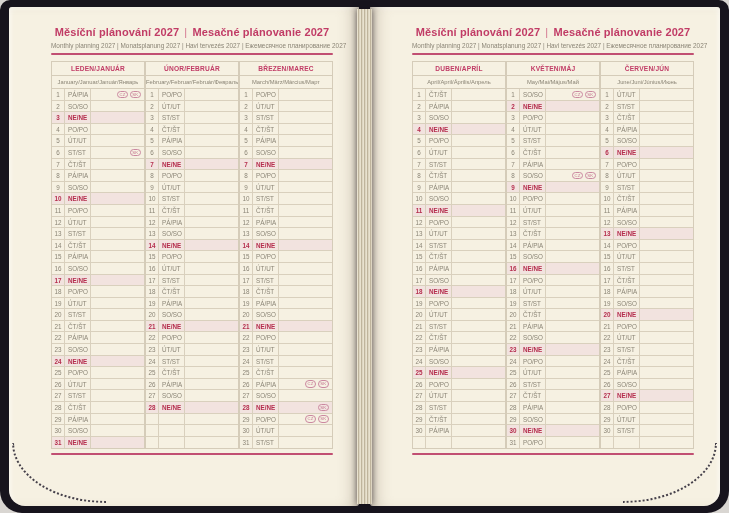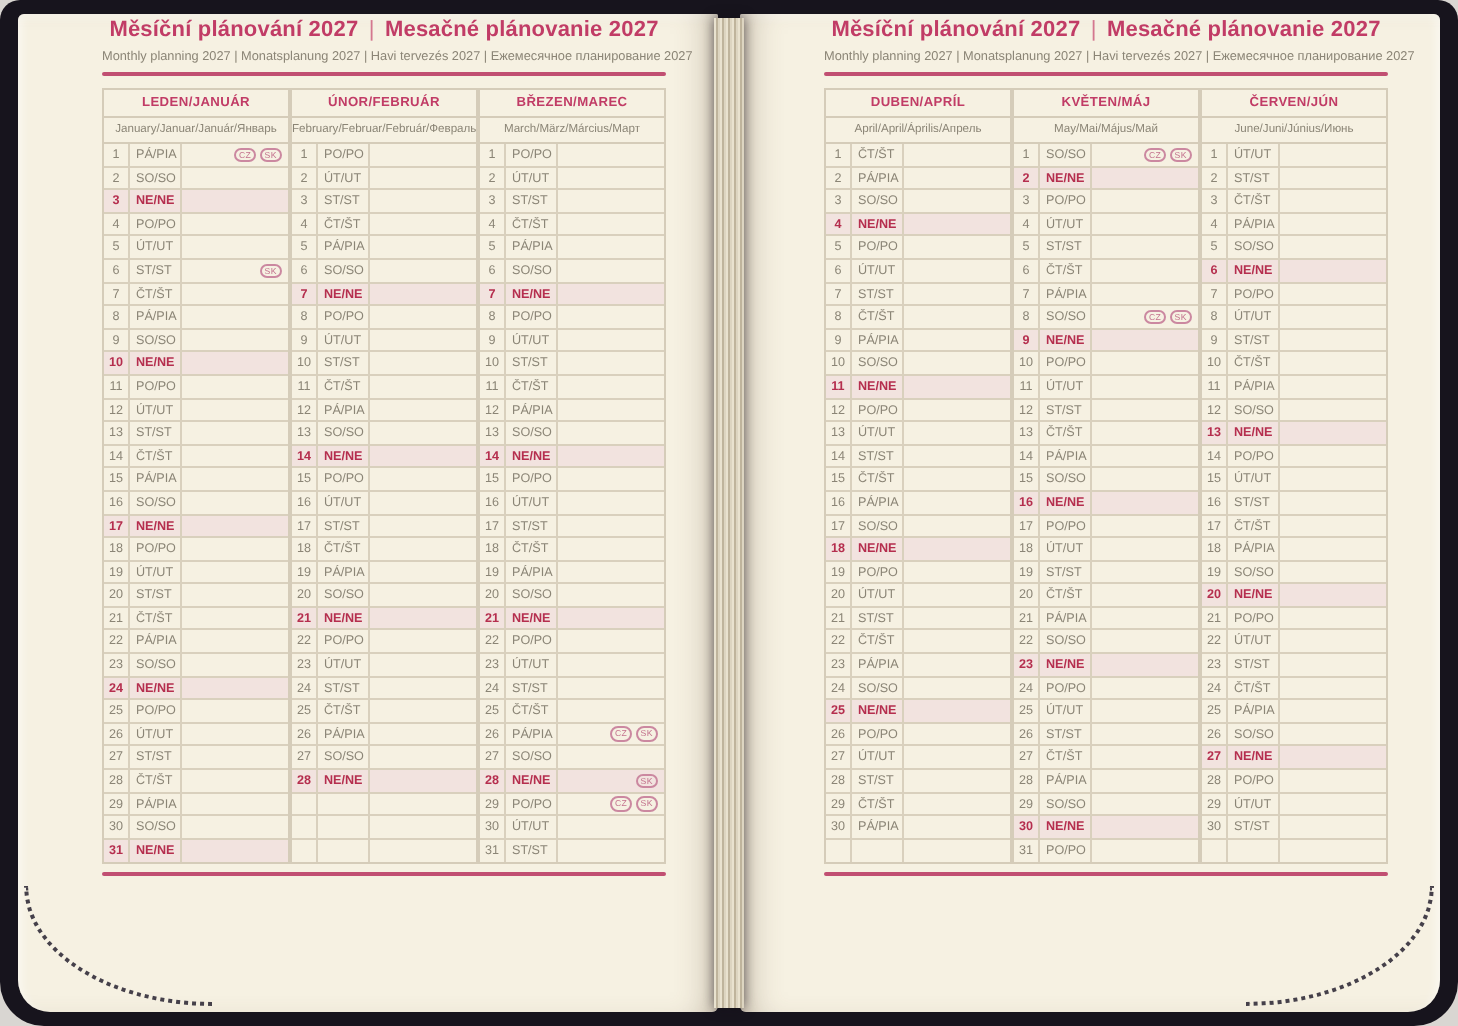--- a/index.html
+++ b/index.html
@@ -25,21 +25,21 @@
   .page-right{
     left:370px;
     border-radius:1px 3px 16px 3px;
     box-shadow:inset 14px 0 18px -12px rgba(96,74,52,.45), inset -2px 2px 4px rgba(255,255,255,.5);
   }
   .gutter{
     position:absolute;top:9px;left:357px;width:15px;height:495px;
     background:repeating-linear-gradient(90deg,#e9e2cf 0 1px,#bfb49c 1px 2px,#ddd5c1 2px 3px);
     box-shadow:0 0 6px rgba(20,15,25,.6);
   }
-  .content{position:relative;padding:2px 26px 0 26px;height:486px;box-sizing:border-box;margin-left:16px;}
+  .content{position:relative;padding:19px 26px 0 26px;height:486px;box-sizing:border-box;margin-left:16px;}
   .title{
     text-align:center;font-weight:bold;font-size:11px;letter-spacing:.1px;
     color:#c13c66;white-space:nowrap;
   }
   .title .sep{color:#d4778f;font-weight:normal;padding:0 2px;}
   .subtitle{
     text-align:center;font-size:6.4px;color:#8b8576;margin-top:4px;white-space:nowrap;
   }
   .rule{height:2px;background:#c14f72;margin-top:4px;border-radius:1px;}
   .months{display:flex;justify-content:space-between;margin-top:6px;}

